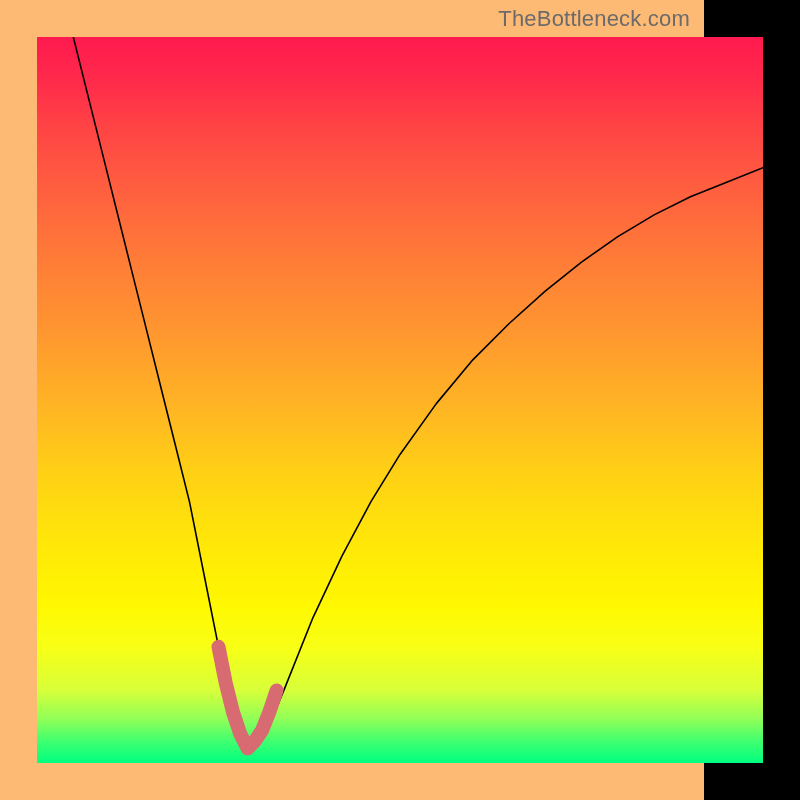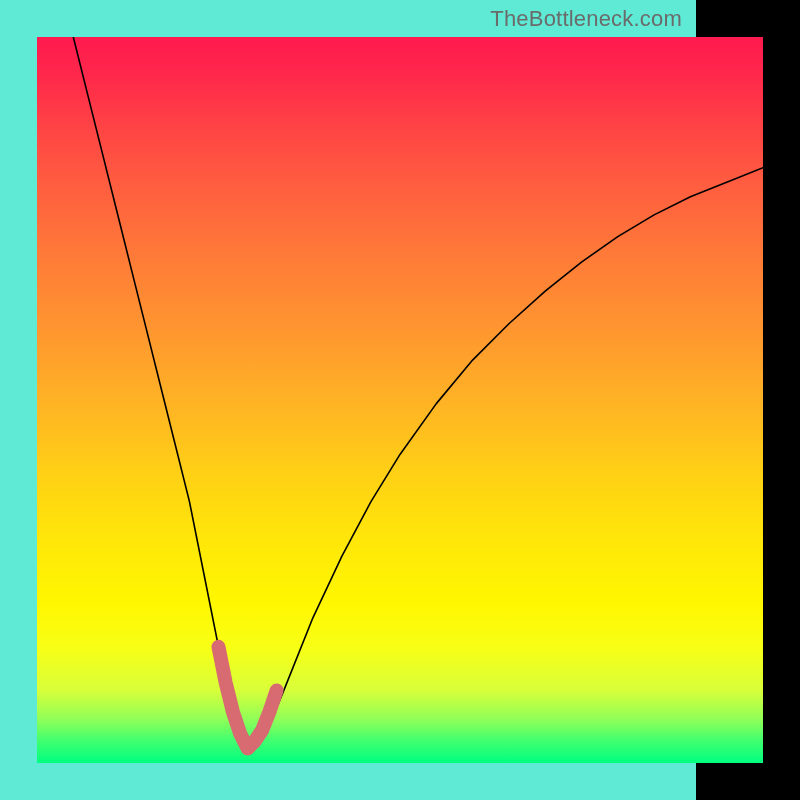--- a/index.html
+++ b/index.html
@@ -10,21 +10,22 @@
     background: #000;
     position: relative;
     font-family: Arial, Helvetica, sans-serif;
   }
   .frame {
     position: absolute;
     left: 0;
     top: 0;
     width: 696px;
     height: 800px;
-    background: #5eead4;
+    background: #fdba74;
+    padding-left: 8px;
   }
   .plot-area {
     position: absolute;
     left: 37px;
     top: 37px;
     width: 726px;
     height: 726px;
     overflow: hidden;
   }
   .gradient {

